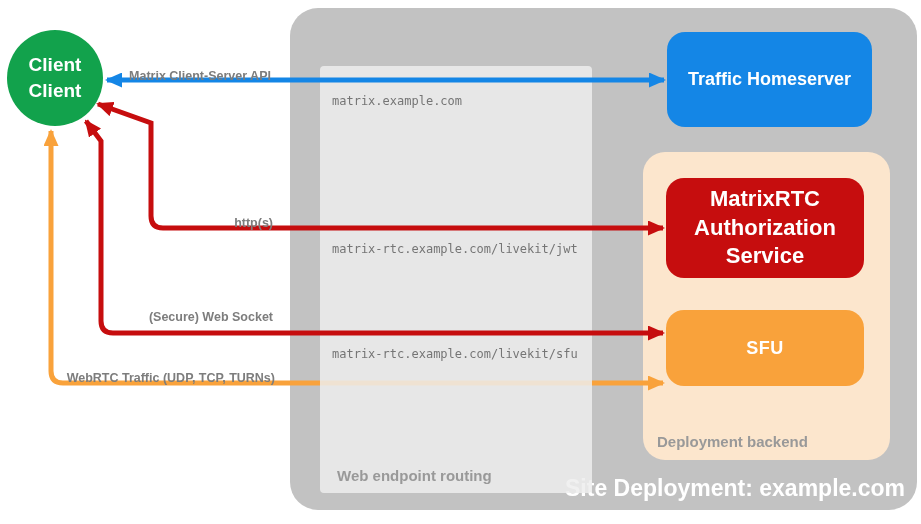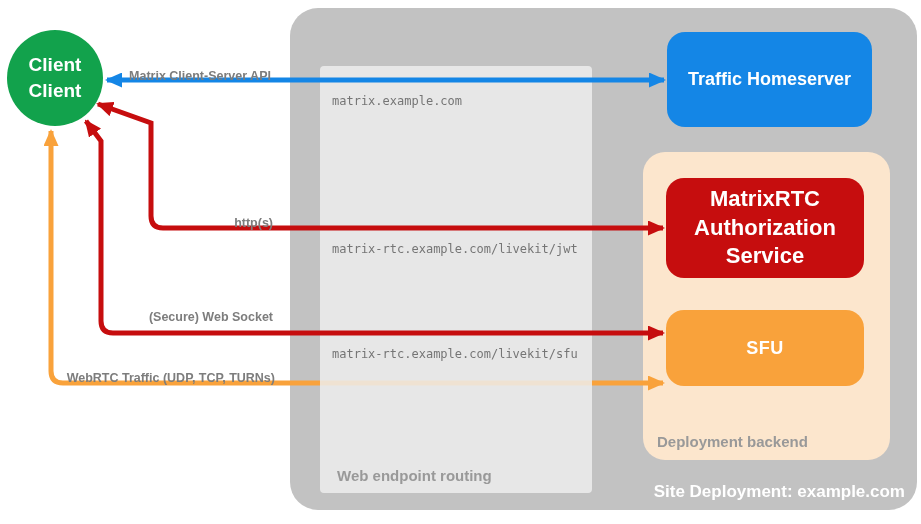--- a/index.html
+++ b/index.html
@@ -50,21 +50,21 @@
   }
 
   
   .caption{
     position:absolute;font-weight:bold;font-size:15px;color:#999999;white-space:nowrap;
   }
   .routing-caption{left:17px;bottom:9px;}
   .backend-caption{left:14px;bottom:10px;}
   .site-label{
     position:absolute;right:12px;bottom:8px;color:#ffffff;
-    font-weight:bold;font-size:17px;white-space:nowrap;
+    font-weight:bold;font-size:23px;white-space:nowrap;
   }
   .arrow-label{
     position:absolute;z-index:5;font-weight:bold;font-size:12.5px;
     color:#7d7d7d;white-space:nowrap;margin-top:8px;
   }
   .lbl-cs-api{left:120px;top:61px;width:160px;text-align:center;}
   .lbl-http{right:648px;top:208px;}
   .lbl-ws{right:648px;top:302px;}
   .lbl-webrtc{right:646px;top:363px;}
 

